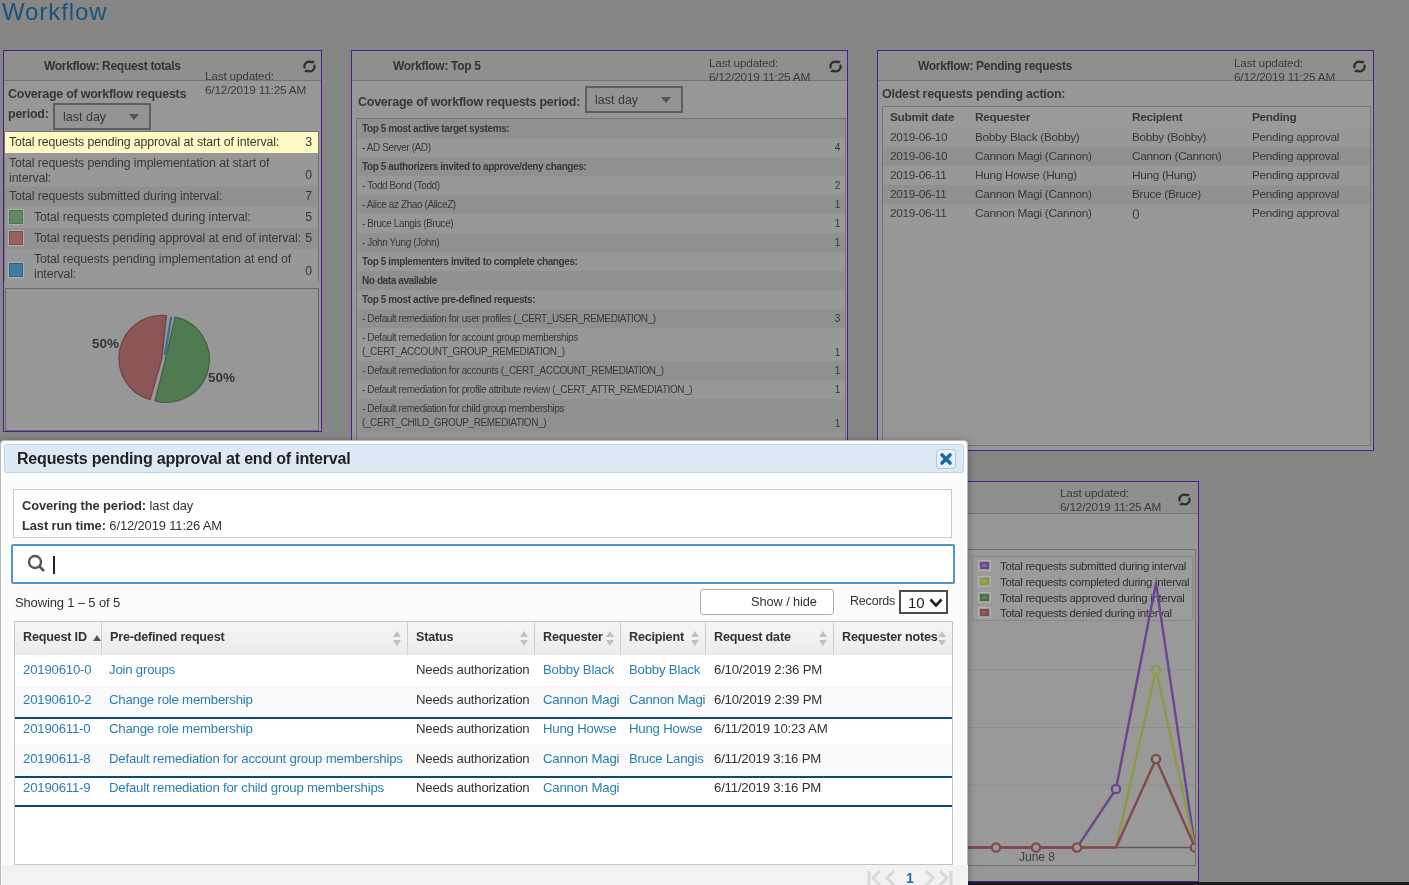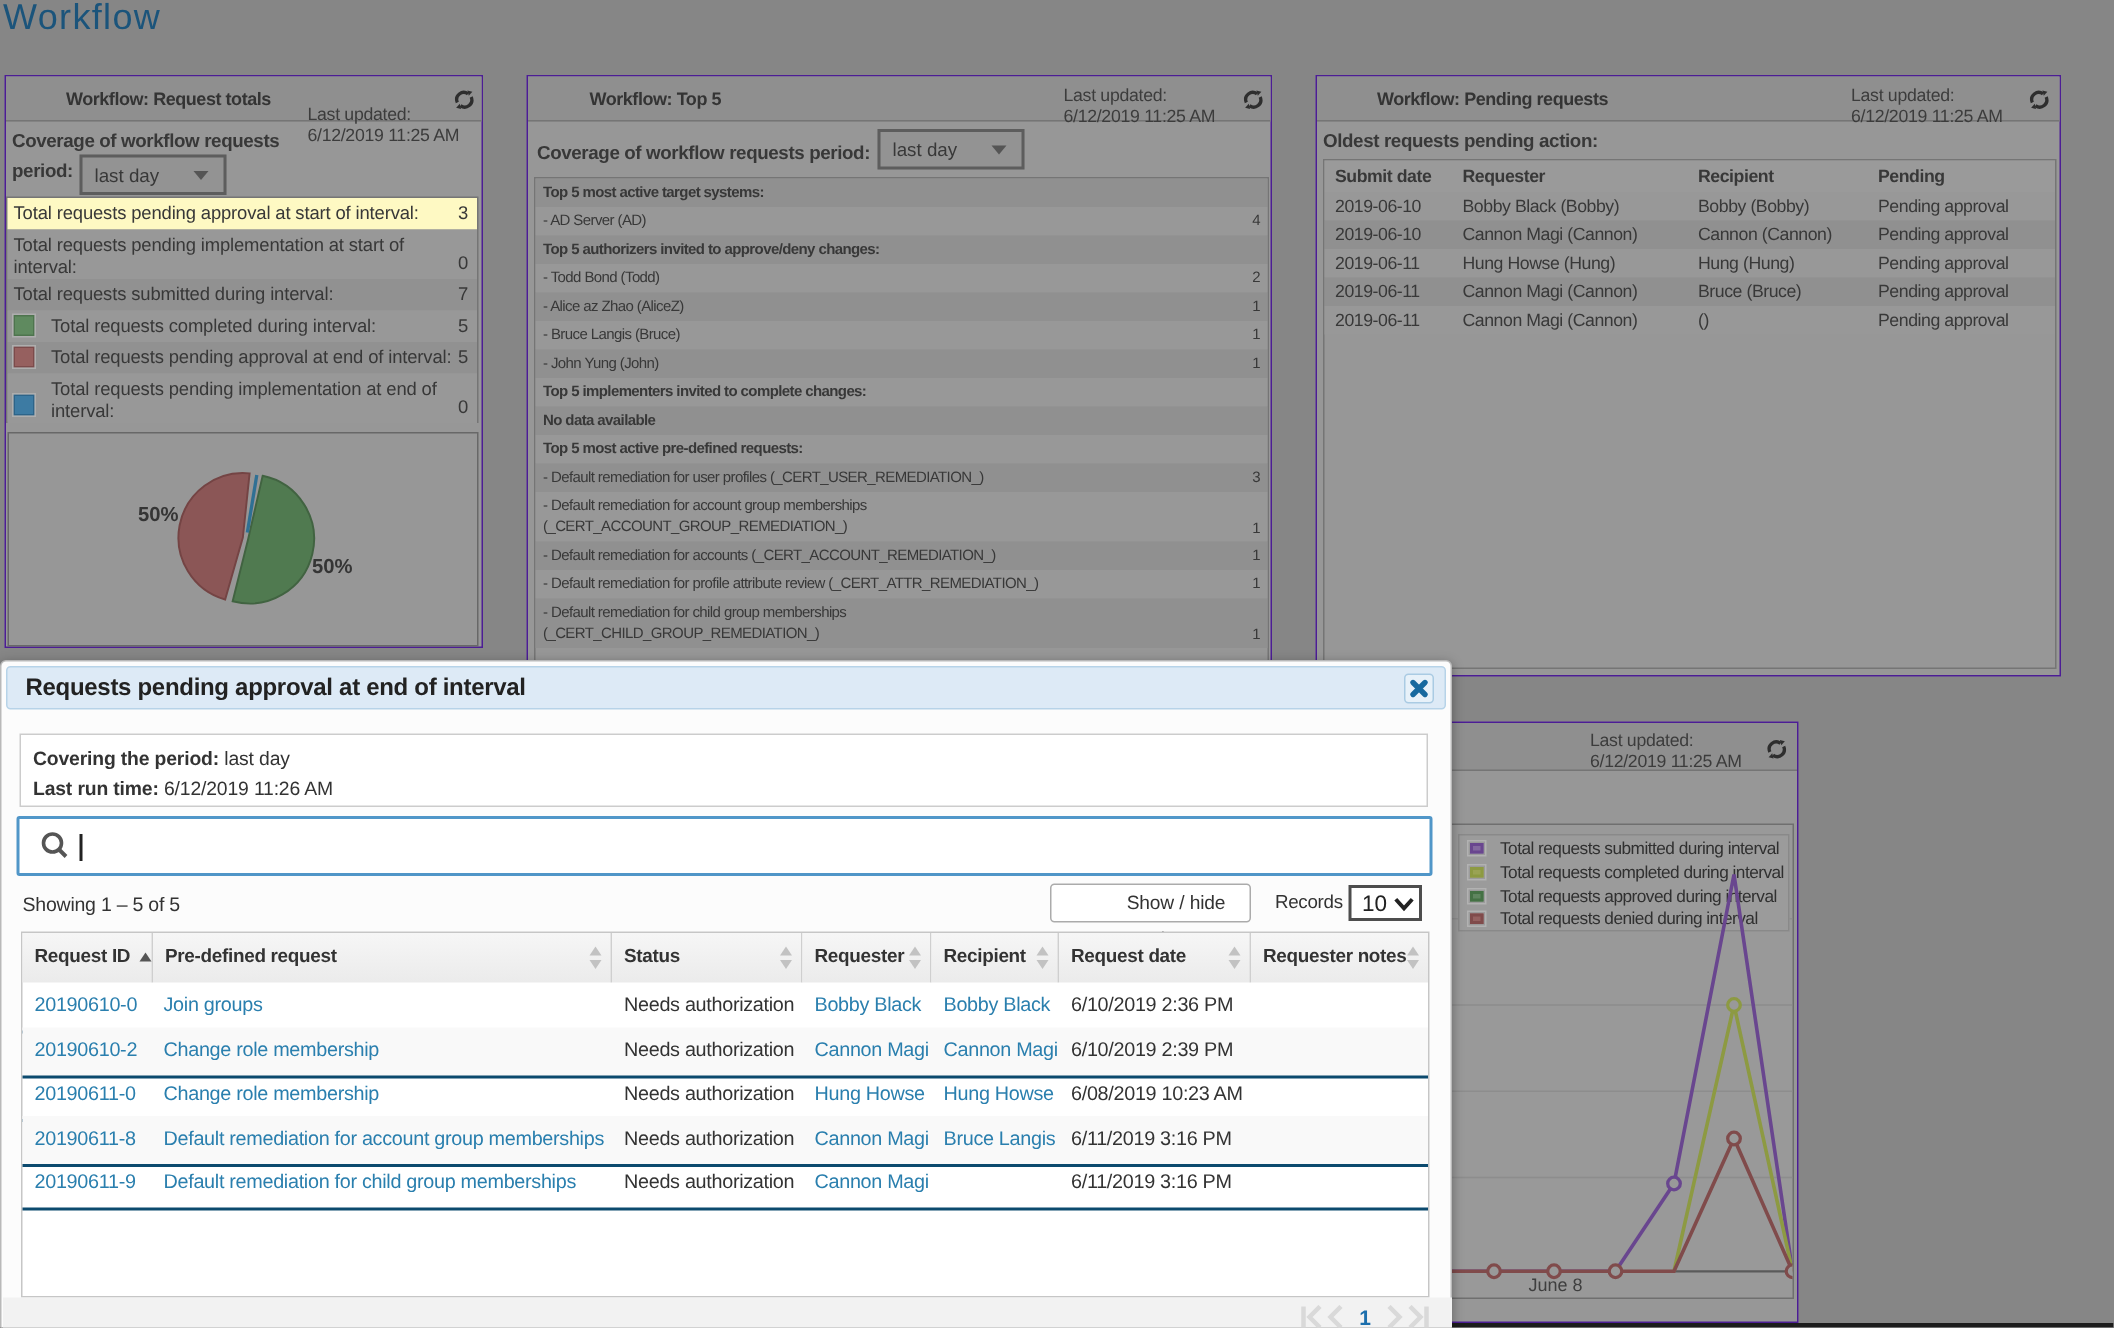--- a/index.html
+++ b/index.html
@@ -407,21 +407,21 @@
         <span class="mc4 link">Cannon Magi</span>
         <span class="mc5 link">Cannon Magi</span>
         <span class="mc6">6/10/2019 2:39 PM</span>
       </div>
     <div class="mtr" style="top:92.2px;">
         <span class="mc1 link">20190611-0</span>
         <span class="mc2 link">Change role membership</span>
         <span class="mc3">Needs authorization</span>
         <span class="mc4 link">Hung Howse</span>
         <span class="mc5 link">Hung Howse</span>
-        <span class="mc6">6/08/2019 10:23 AM</span>
+        <span class="mc6">6/11/2019 10:23 AM</span>
       </div>
     <div class="mtr alt" style="top:121.8px;">
         <span class="mc1 link">20190611-8</span>
         <span class="mc2 link">Default remediation for account group memberships</span>
         <span class="mc3">Needs authorization</span>
         <span class="mc4 link">Cannon Magi</span>
         <span class="mc5 link">Bruce Langis</span>
         <span class="mc6">6/11/2019 3:16 PM</span>
       </div>
     <div class="mtr" style="top:151.4px;">

